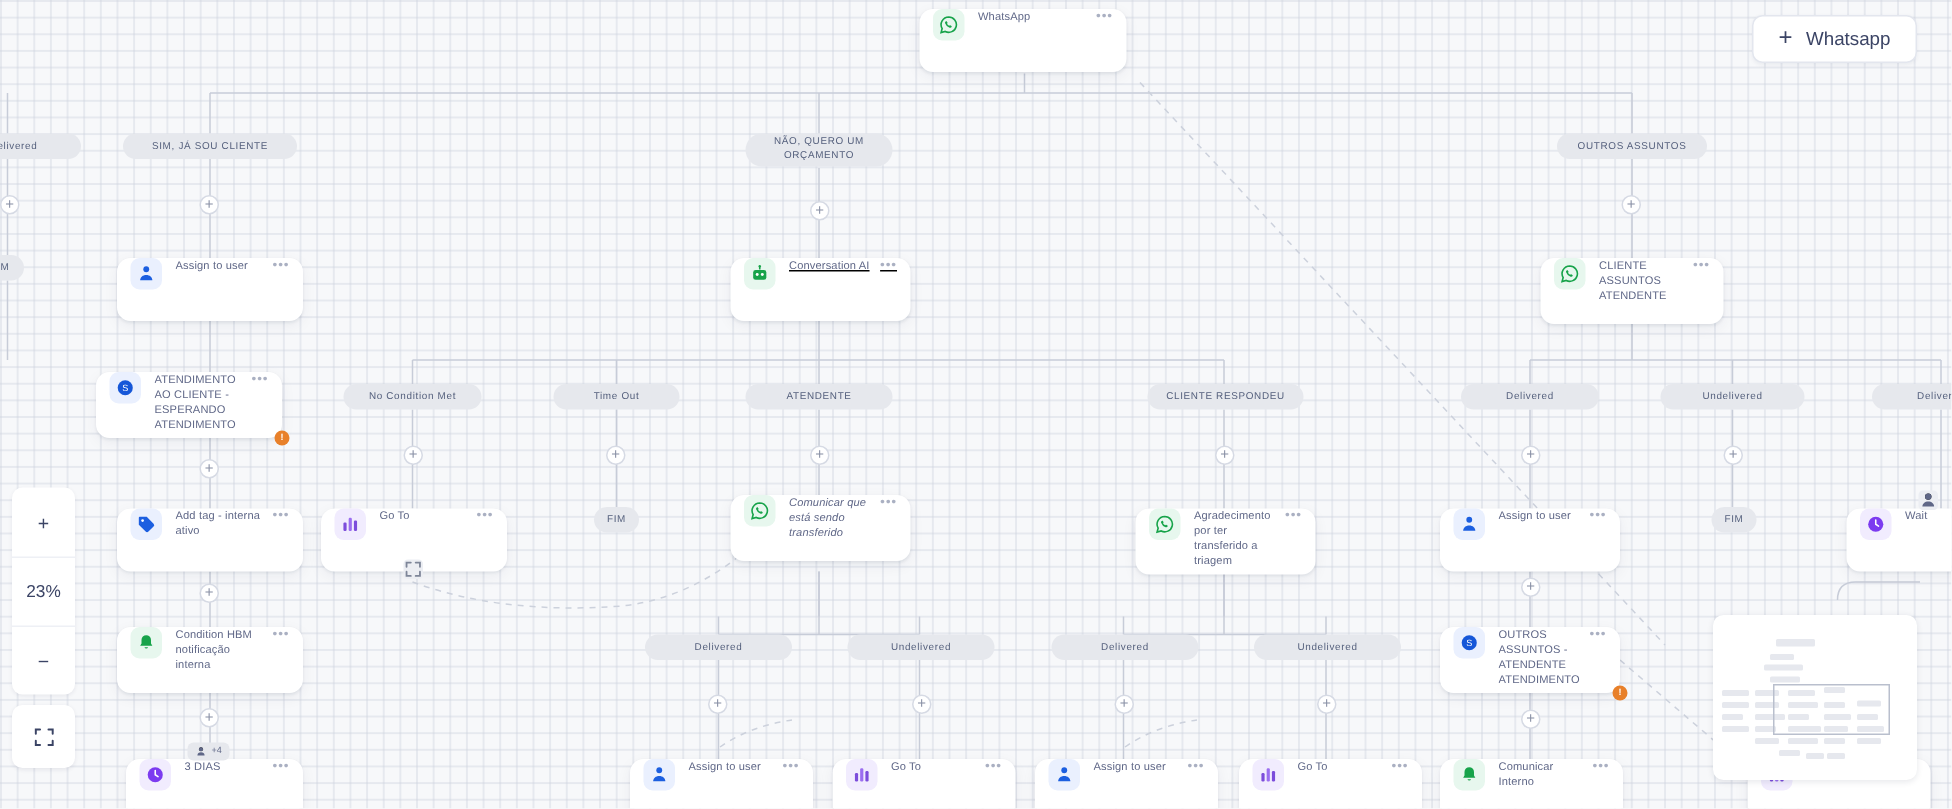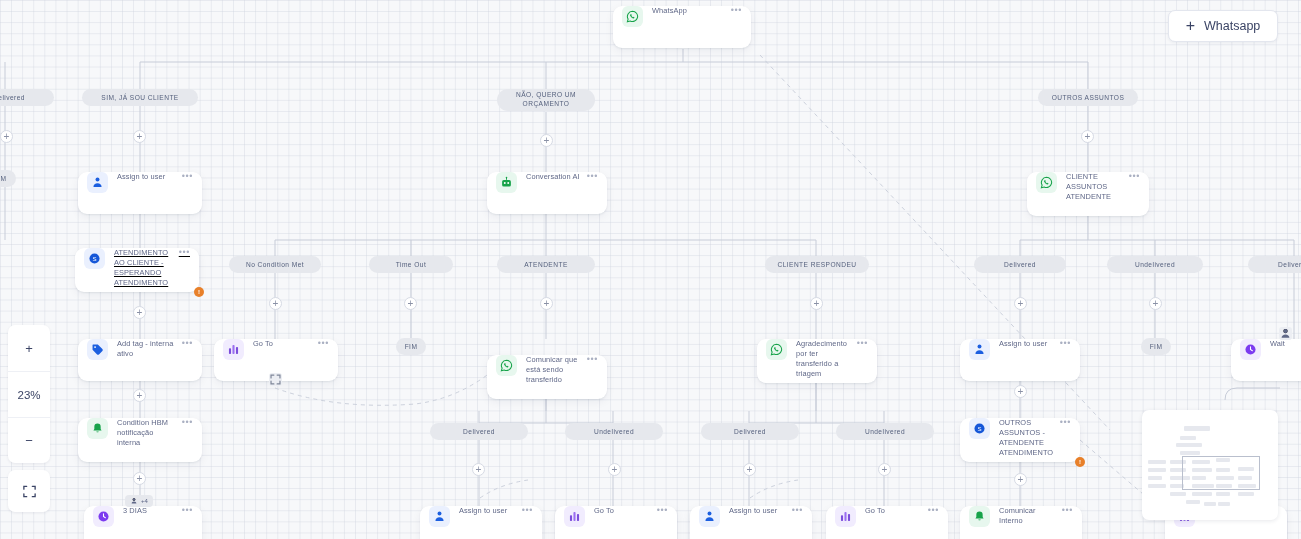--- a/index.html
+++ b/index.html
@@ -197,21 +197,21 @@
       <div class="node" style="left: 78px; top: 172px; width: 124px;">
         <span class="ico ico-blue">
           <svg width="13" height="13" viewBox="0 0 16 16">
             <circle cx="8" cy="4.3" r="2.4" fill="#1c5fe0"></circle>
             <path d="M3 13.4c0-2.6 2.2-4.4 5-4.4s5 1.8 5 4.4z" fill="#1c5fe0"></path>
           </svg>
         </span>
         <span class="lbl">Assign to user</span>
         <span class="dots">•••</span>
       </div>
-      <div class="node" style="left: 487px; top: 172px; width: 120px;">
+      <div class="node" style="left: 487px; top: 172px; width: 120px; text-decoration: underline;">
         <span class="ico ico-green">
           <svg width="13" height="13" viewBox="0 0 16 16">
             <rect x="2.6" y="5" width="10.8" height="8" rx="2" fill="#17a34a"></rect>
             <circle cx="5.9" cy="8.6" r="1.2" fill="#fff"></circle>
             <circle cx="10.1" cy="8.6" r="1.2" fill="#fff"></circle>
             <path d="M8 2v2.6" stroke="#17a34a" stroke-width="1.3"></path>
             <circle cx="8" cy="1.8" r="1" fill="#17a34a"></circle>
           </svg>
         </span>
         <span class="lbl">Conversation AI</span>
@@ -220,21 +220,21 @@
       <div class="node" style="left: 1027px; top: 172px; width: 122px; height: 44px;">
         <span class="ico ico-green">
           <svg width="13" height="13" viewBox="0 0 16 16">
             <path d="M8 1.6a6.3 6.3 0 0 0-5.4 9.5L1.7 14.4l3.4-.9A6.3 6.3 0 1 0 8 1.6z" fill="none" stroke="#17a34a" stroke-width="1.3"></path>
             <path d="M5.9 5.1c.2-.1.5 0 .6.2l.5 1c.1.2 0 .4-.1.5l-.3.3c.4.8 1 1.4 1.8 1.8l.3-.3c.1-.1.3-.2.5-.1l1 .5c.2.1.3.4.2.6-.3.6-1 1-1.7.8A5.6 5.6 0 0 1 5 6.8c-.2-.7.2-1.4.9-1.7z" fill="#17a34a"></path>
           </svg>
         </span>
         <span class="lbl">CLIENTE ASSUNTOS ATENDENTE</span>
         <span class="dots">•••</span>
       </div>
-      <div class="node" style="left: 75px; top: 248px; width: 124px; height: 44px; text-decoration: underline;">
+      <div class="node" style="left: 64px; top: 248px; width: 124px; height: 44px;">
         <span class="ico ico-bluec">
           <svg width="13" height="13" viewBox="0 0 16 16">
             <circle cx="8" cy="8" r="6.2" fill="#1657d8"></circle>
             <text x="8" y="11" font-size="7.5" fill="#fff" text-anchor="middle" font-family="Liberation Sans">S</text>
           </svg>
         </span>
         <span class="lbl">ATENDIMENTO AO CLIENTE - ESPERANDO ATENDIMENTO</span>
         <span class="dots">•••</span>
         <span class="badge-warn">!</span>
       </div>
@@ -252,21 +252,21 @@
         <span class="ico ico-purple">
           <svg width="13" height="13" viewBox="0 0 16 16">
             <rect x="2.4" y="6.5" width="2.6" height="7" rx="1" fill="#7c4ddb"></rect>
             <rect x="6.7" y="2.6" width="2.6" height="10.9" rx="1" fill="#9b6ef0"></rect>
             <rect x="11" y="5" width="2.6" height="8.5" rx="1" fill="#7c4ddb"></rect>
           </svg>
         </span>
         <span class="lbl">Go To</span>
         <span class="dots">•••</span>
       </div>
-      <div class="node" style="left: 487px; top: 355px; width: 120px; height: 44px;">
+      <div class="node" style="left: 487px; top: 330px; width: 120px; height: 44px; font-style: italic;">
         <span class="ico ico-green">
           <svg width="13" height="13" viewBox="0 0 16 16">
             <path d="M8 1.6a6.3 6.3 0 0 0-5.4 9.5L1.7 14.4l3.4-.9A6.3 6.3 0 1 0 8 1.6z" fill="none" stroke="#17a34a" stroke-width="1.3"></path>
             <path d="M5.9 5.1c.2-.1.5 0 .6.2l.5 1c.1.2 0 .4-.1.5l-.3.3c.4.8 1 1.4 1.8 1.8l.3-.3c.1-.1.3-.2.5-.1l1 .5c.2.1.3.4.2.6-.3.6-1 1-1.7.8A5.6 5.6 0 0 1 5 6.8c-.2-.7.2-1.4.9-1.7z" fill="#17a34a"></path>
           </svg>
         </span>
         <span class="lbl">Comunicar que está sendo transferido</span>
         <span class="dots">•••</span>
       </div>
       <div class="node" style="left: 757px; top: 339px; width: 120px; height: 44px;">

